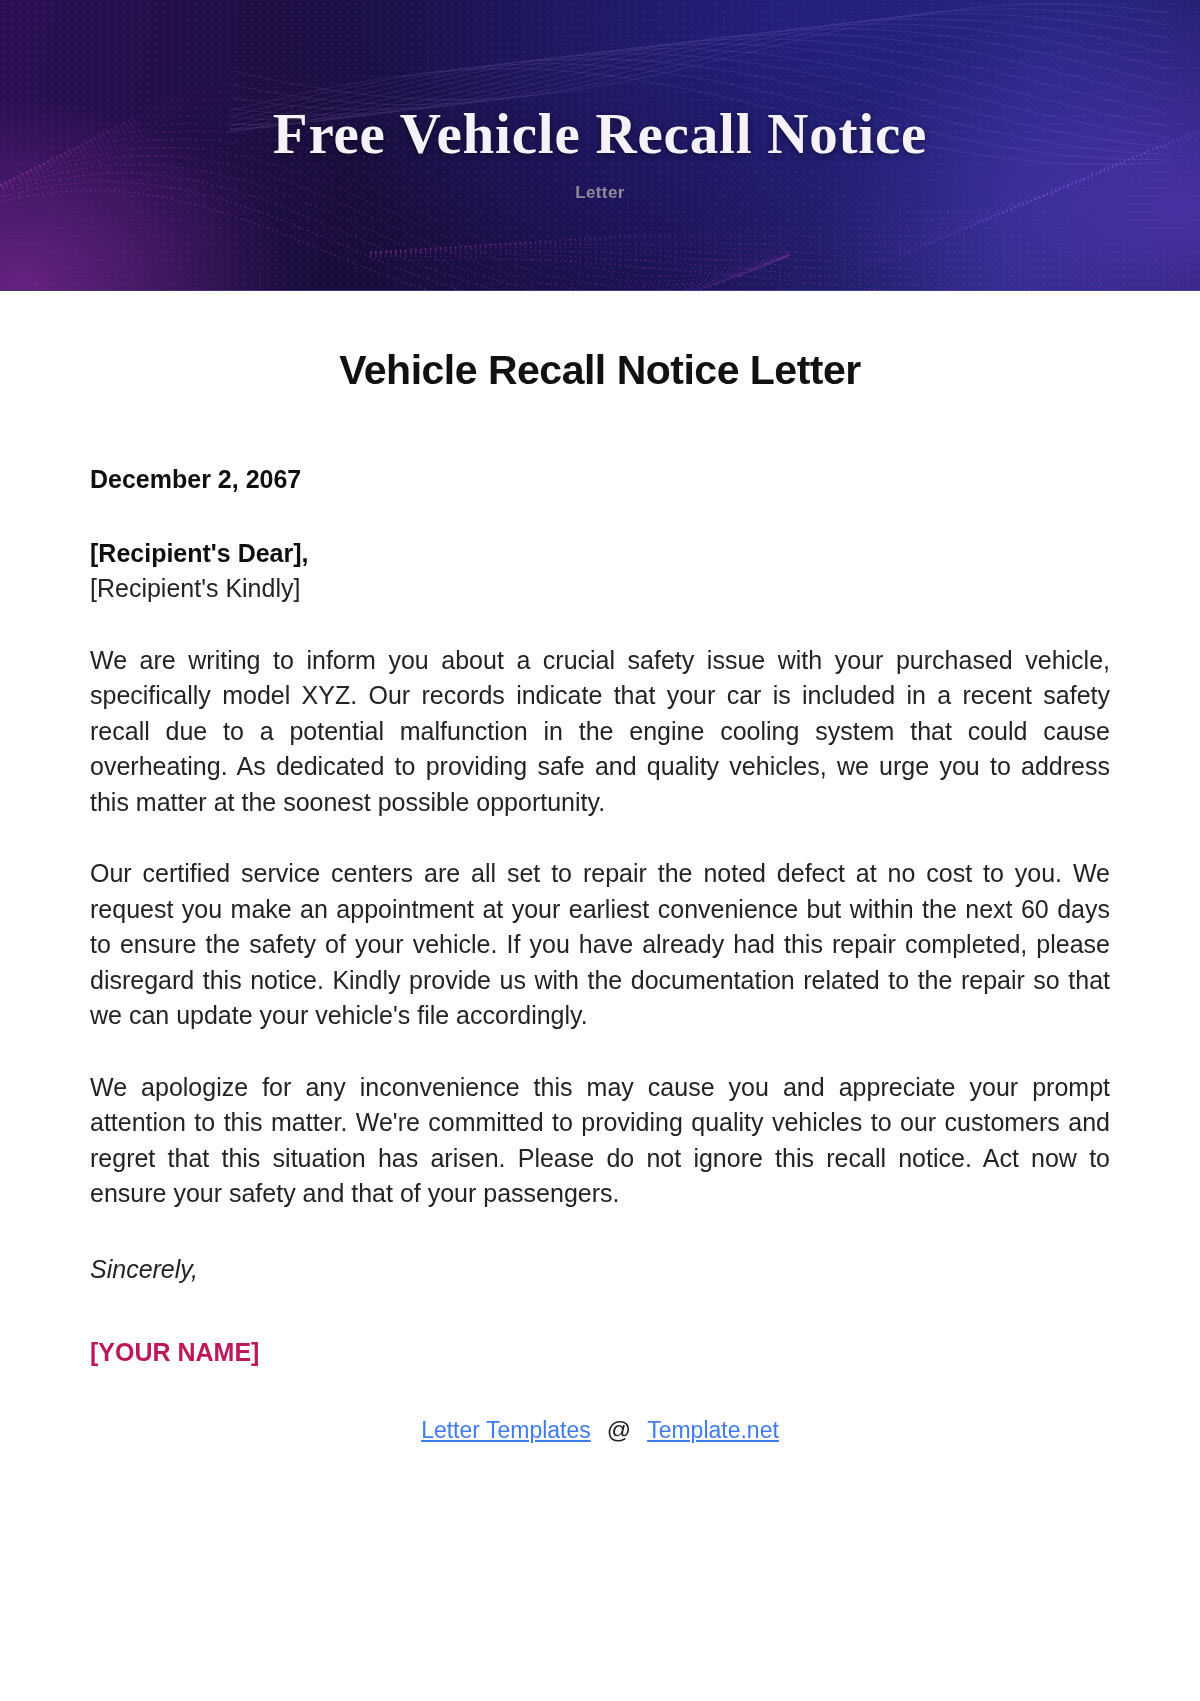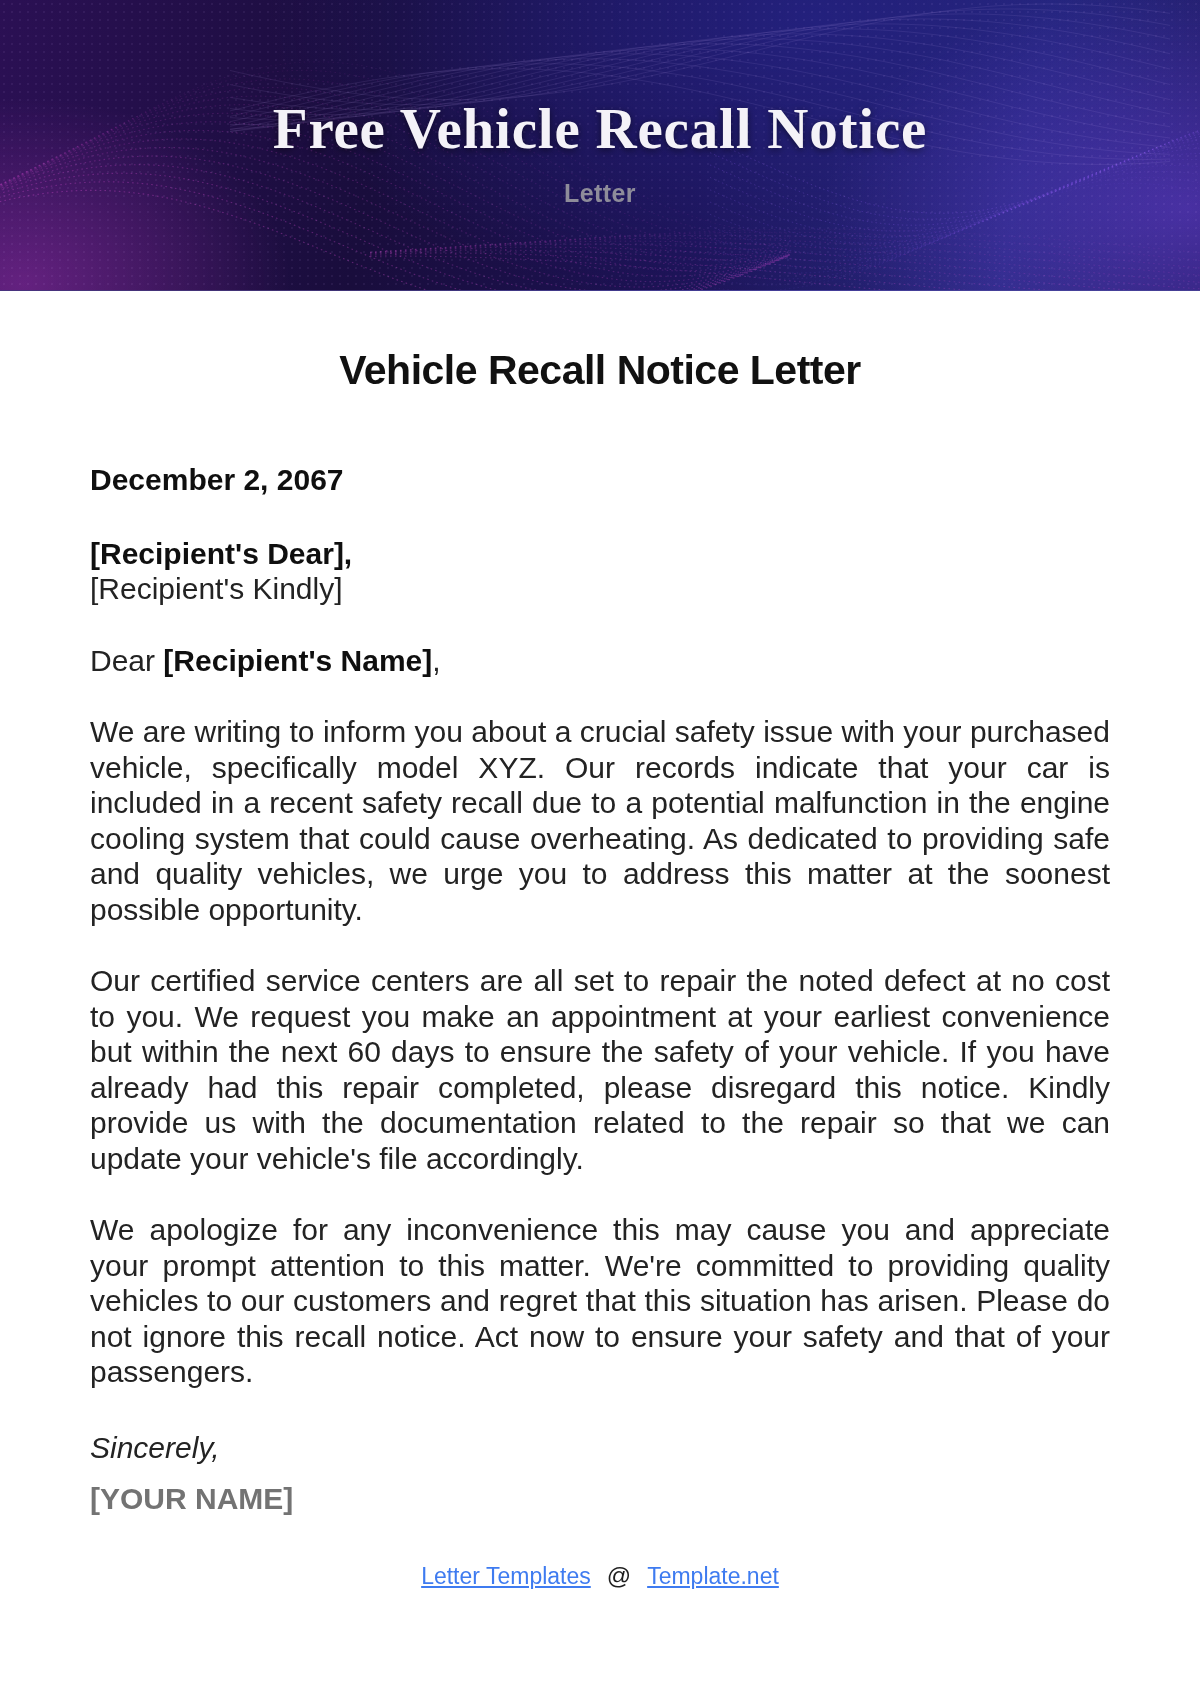--- a/index.html
+++ b/index.html
@@ -30,36 +30,36 @@
     position:absolute; inset:0; z-index:2;
     display:flex; flex-direction:column; align-items:center; justify-content:center;
     gap:20px; padding-top:17px;
   }
   .banner-title {
     margin:0; font-family:"Liberation Serif", serif; font-weight:600;
     font-size:57px; line-height:1.05; color:#f4f2f8; letter-spacing:0.8px;
     text-shadow:0 2px 7px rgba(0,0,0,0.5);
   }
   .banner-subtitle {
-    font-size:25px; font-weight:700; color:#8e8c9a; letter-spacing:0.4px;
+    font-size:17px; font-weight:700; color:#8e8c9a; letter-spacing:0.4px;
   }
 
   
   .letter { padding:55px 90px 0 90px; }
   .letter-title {
     margin:0; text-align:center; font-size:41px; line-height:48px;
     font-weight:700; color:#111111; letter-spacing:-0.5px;
   }
-  .letter p { margin:36px 0 0 0; font-size:30px; line-height:35.5px; }
+  .letter p { margin:36px 0 0 0; font-size:25px; line-height:35.5px; }
   p.date { margin-top:68px; font-weight:700; color:#0f0f0f; }
   p.recipient-block { margin-top:38px; }
   .letter strong { font-weight:700; color:#0f0f0f; }
   p.body-par { text-align:justify; text-justify:inter-word; }
   p.signoff { margin-top:40px;font-style:italic; }
-  p.signature { margin-top:16px; font-weight:700; color:#737373; }
+  p.signature { margin-top:48px; font-weight:700; color:#be185d; }
 
   
   .footer-line {
     margin-top:44px; display:flex; justify-content:center; align-items:baseline;
     gap:16px; font-size:23px; line-height:30px;
   }
   .footer-link { color:#3e7bf0; text-decoration:underline; cursor:pointer; }
   .footer-sep { color:#1f1f1f; font-size:24px; }
 </style>
 </head>
@@ -133,23 +133,20 @@
   <main class="letter">
     <h2 class="letter-title">Vehicle Recall Notice Letter</h2>
 
     <p class="date">December 2, 2067</p>
 
     <p class="recipient-block">
       <strong>[Recipient's Dear],</strong><br>
       <span>[Recipient's Kindly]</span>
     </p>
 
-    <p class="salutation">
-      <span>Dear </span><strong>[Recipient's Name]</strong><span>,</span>
-    </p>
 
     <p class="body-par">We are writing to inform you about a crucial safety issue with your purchased vehicle, specifically model XYZ. Our records indicate that your car is included in a recent safety recall due to a potential malfunction in the engine cooling system that could cause overheating. As dedicated to providing safe and quality vehicles, we urge you to address this matter at the soonest possible opportunity.</p>
     <p class="body-par">Our certified service centers are all set to repair the noted defect at no cost to you. We request you make an appointment at your earliest convenience but within the next 60 days to ensure the safety of your vehicle. If you have already had this repair completed, please disregard this notice. Kindly provide us with the documentation related to the repair so that we can update your vehicle's file accordingly.</p>
     <p class="body-par">We apologize for any inconvenience this may cause you and appreciate your prompt attention to this matter. We're committed to providing quality vehicles to our customers and regret that this situation has arisen. Please do not ignore this recall notice. Act now to ensure your safety and that of your passengers.</p>
 
     <p class="signoff">Sincerely,</p>
     <p class="signature">[YOUR NAME]</p>
 
     <div class="footer-line">
       <a class="footer-link">Letter Templates</a>

